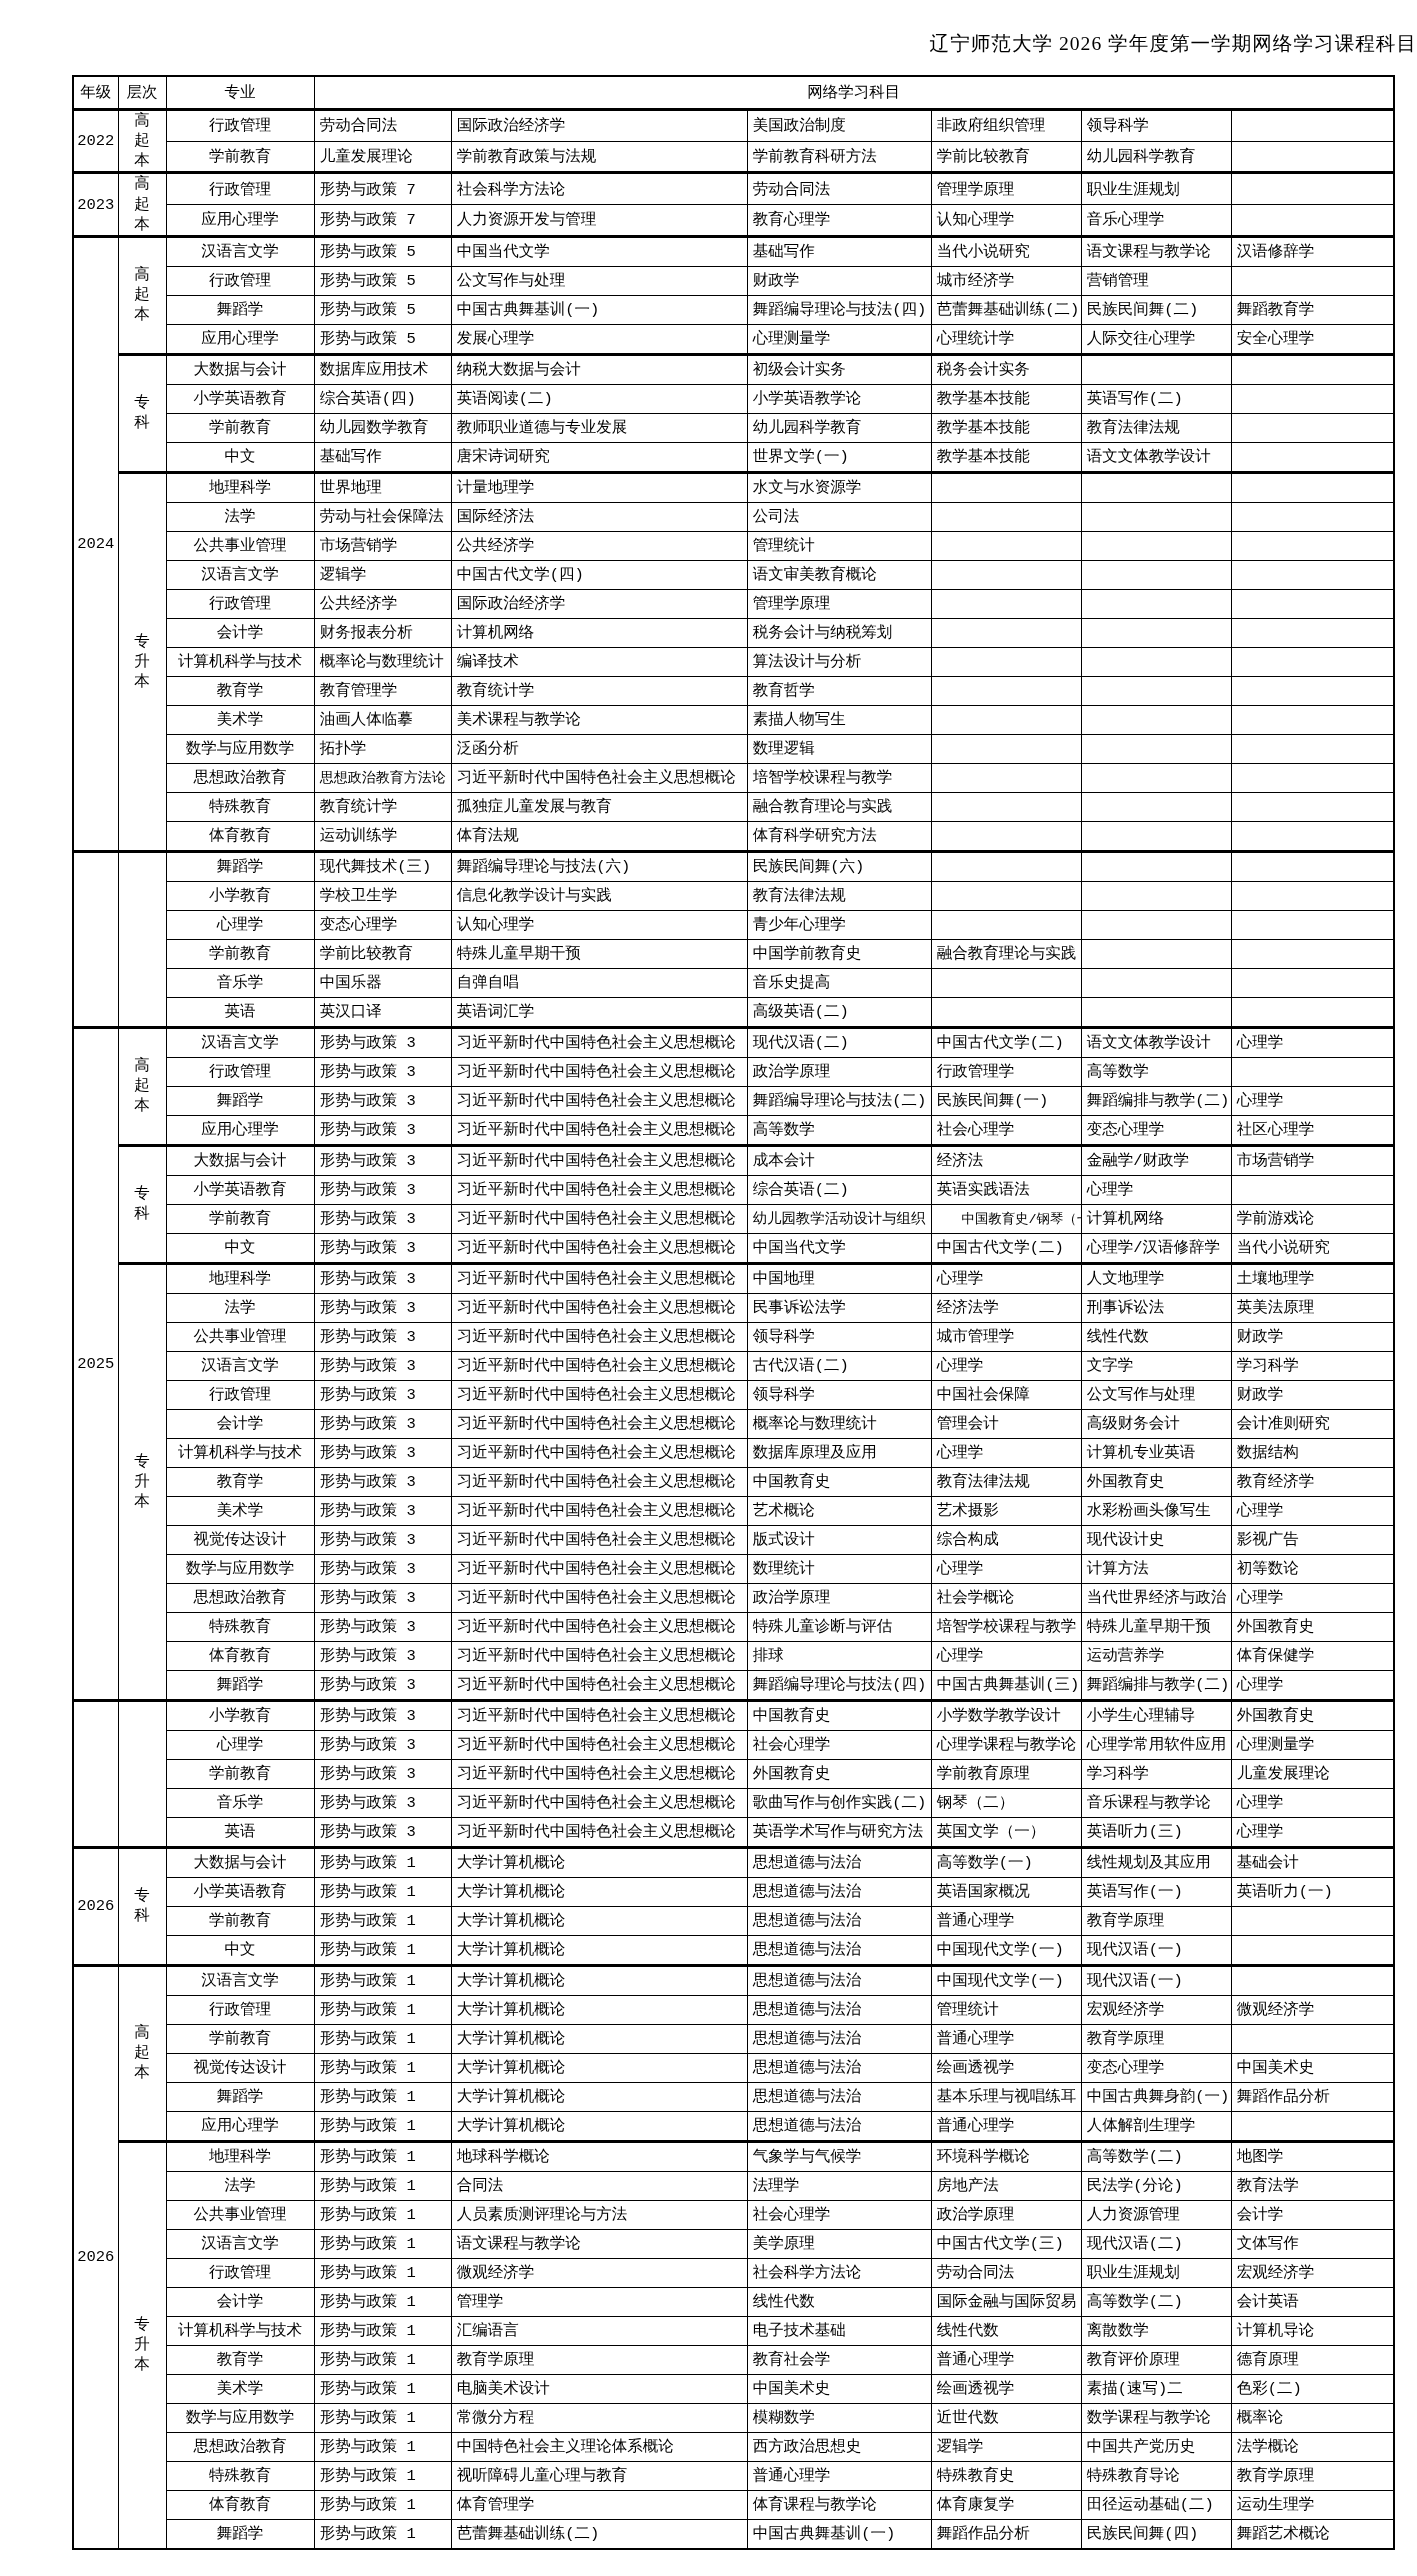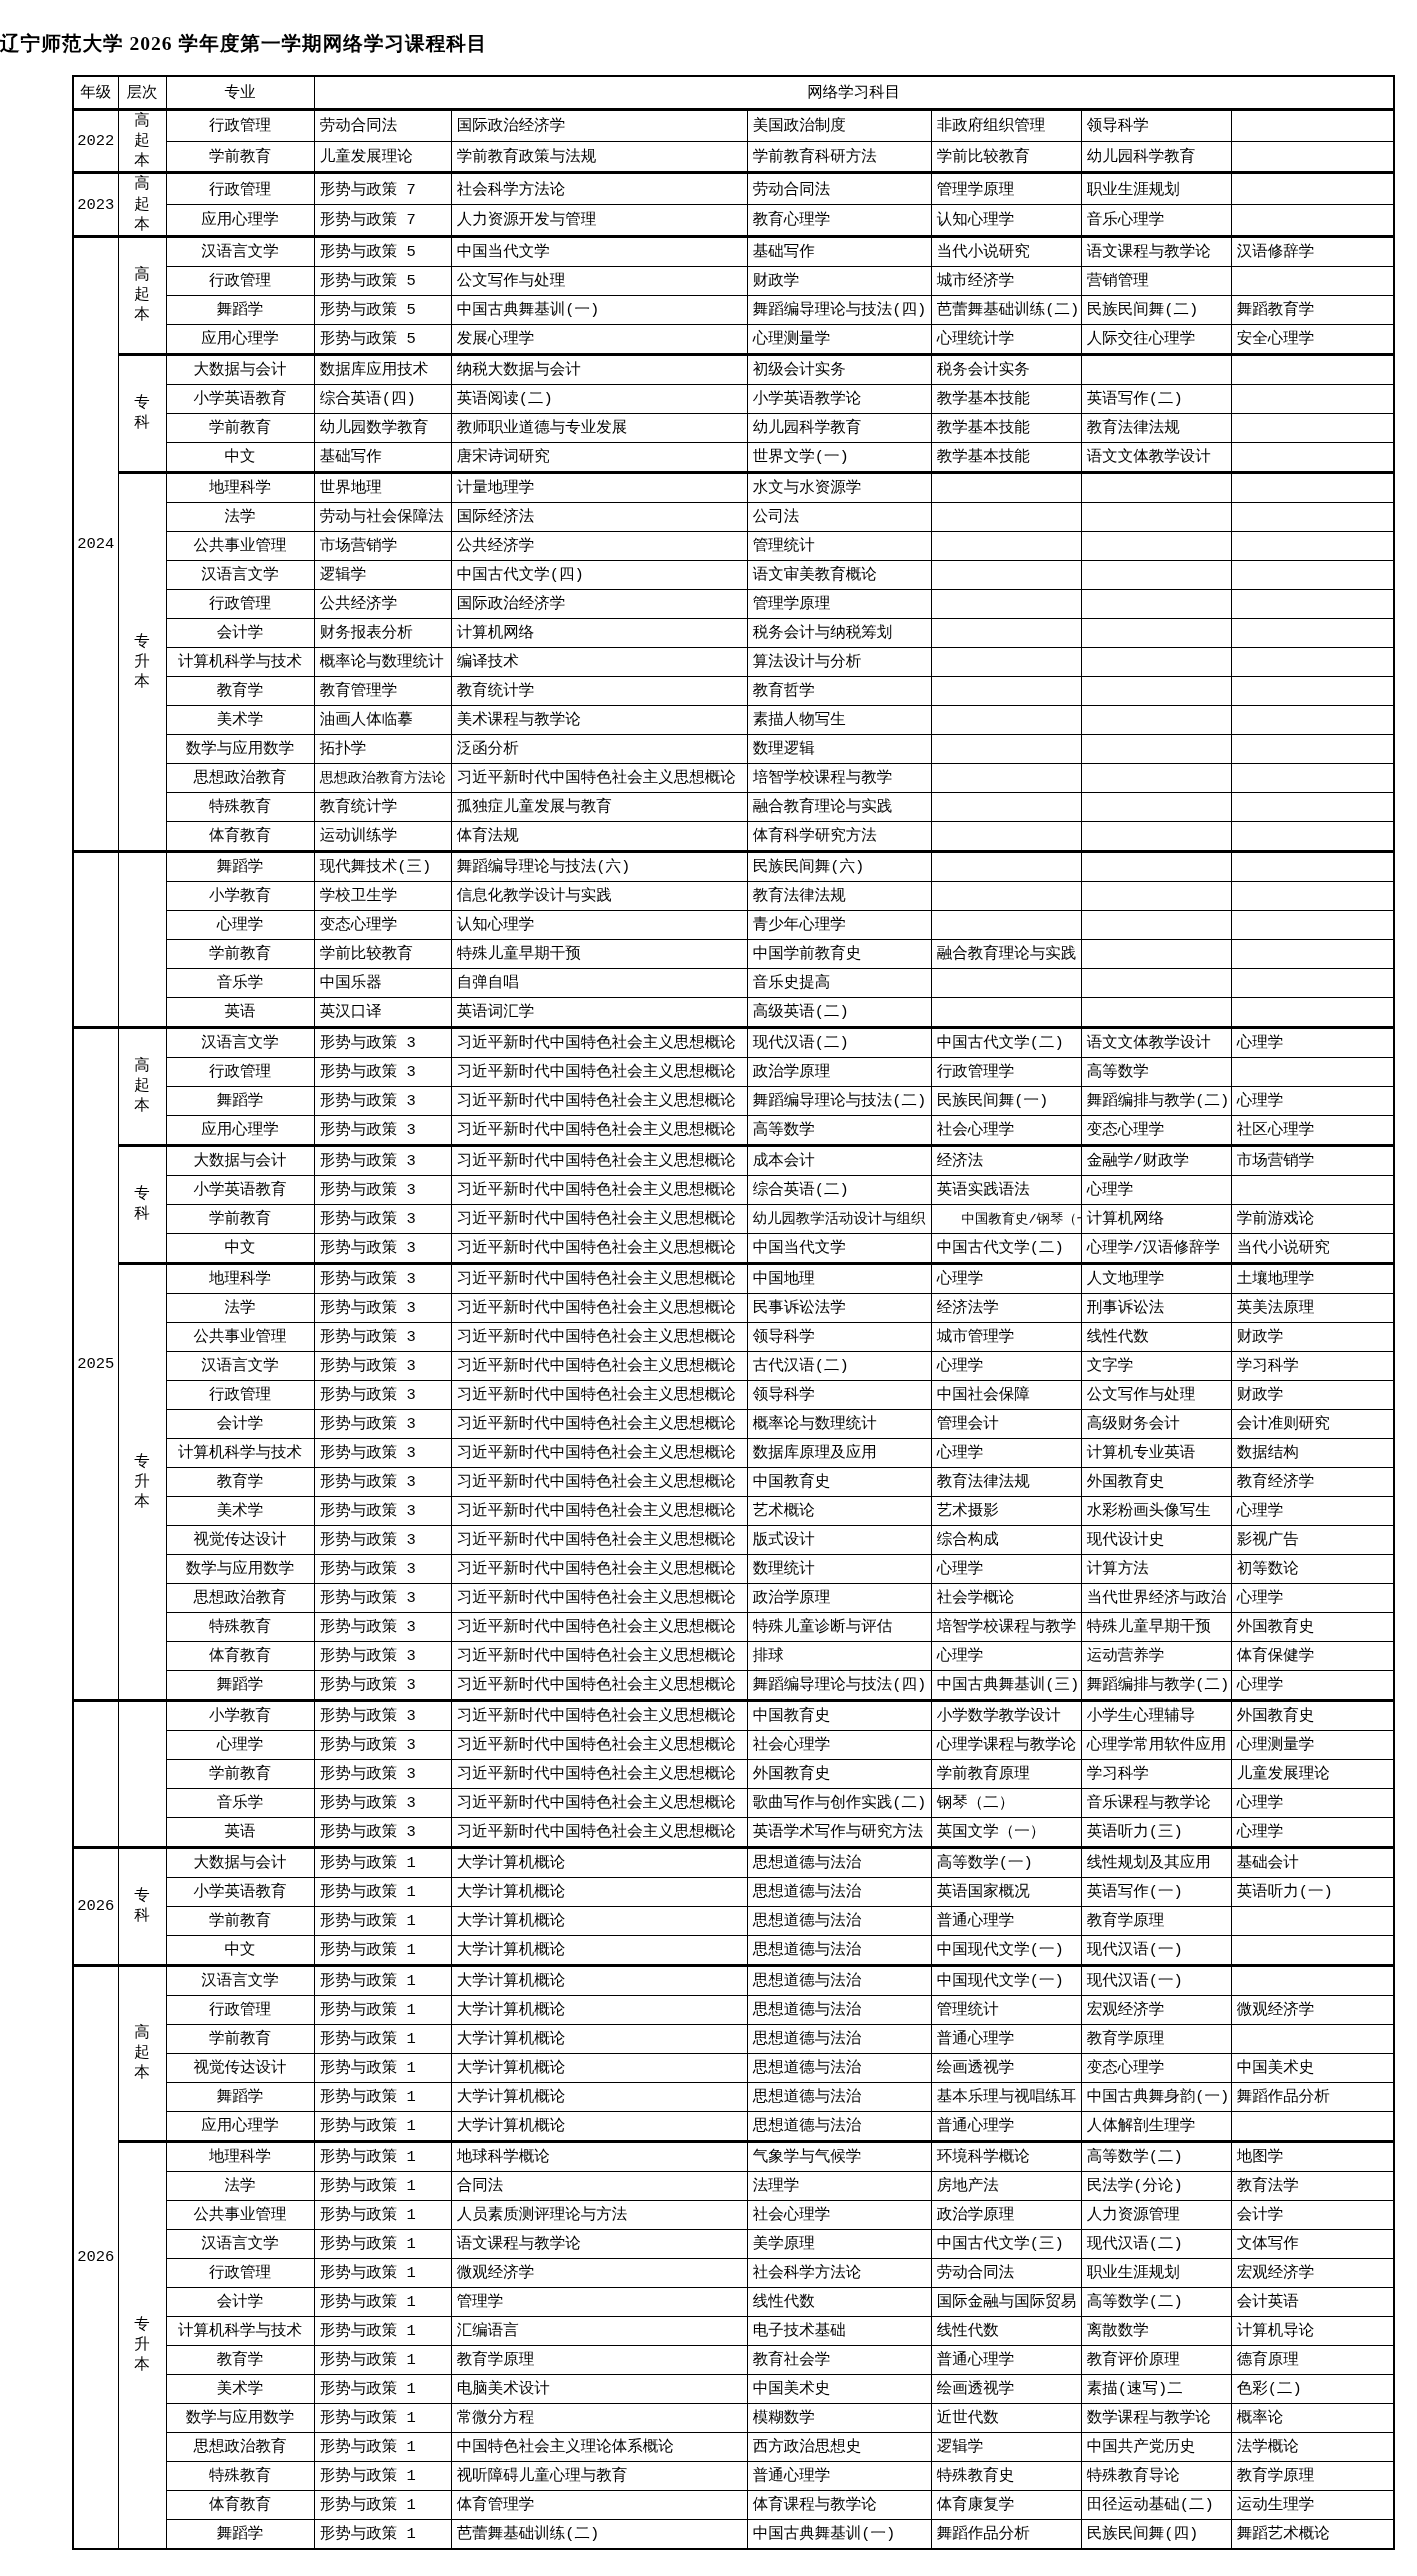--- a/index.html
+++ b/index.html
@@ -3,22 +3,22 @@
 <meta charset="utf-8">
 <style>
   html,body{margin:0;padding:0;}
   body{
     width:1417px;height:2630px;
     background:#ffffff;color:#000;
     font-family:"Liberation Serif","DejaVu Serif",serif;
     overflow:hidden;position:relative;
   }
   .page-title{
-    text-align:left;
-    font-size:19.6px;font-weight:bold;
+    text-align:right;
+    font-size:19.6px;font-weight:normal;
     padding-top:30px;letter-spacing:1px;
   }
   table.schedule{
     position:absolute;left:72px;top:75px;
     width:1322px;
     border-collapse:collapse;table-layout:fixed;
     border:2.1px solid #000;
     font-family:Liberation Mono, monospace;
   }
   .schedule th,.schedule td{

